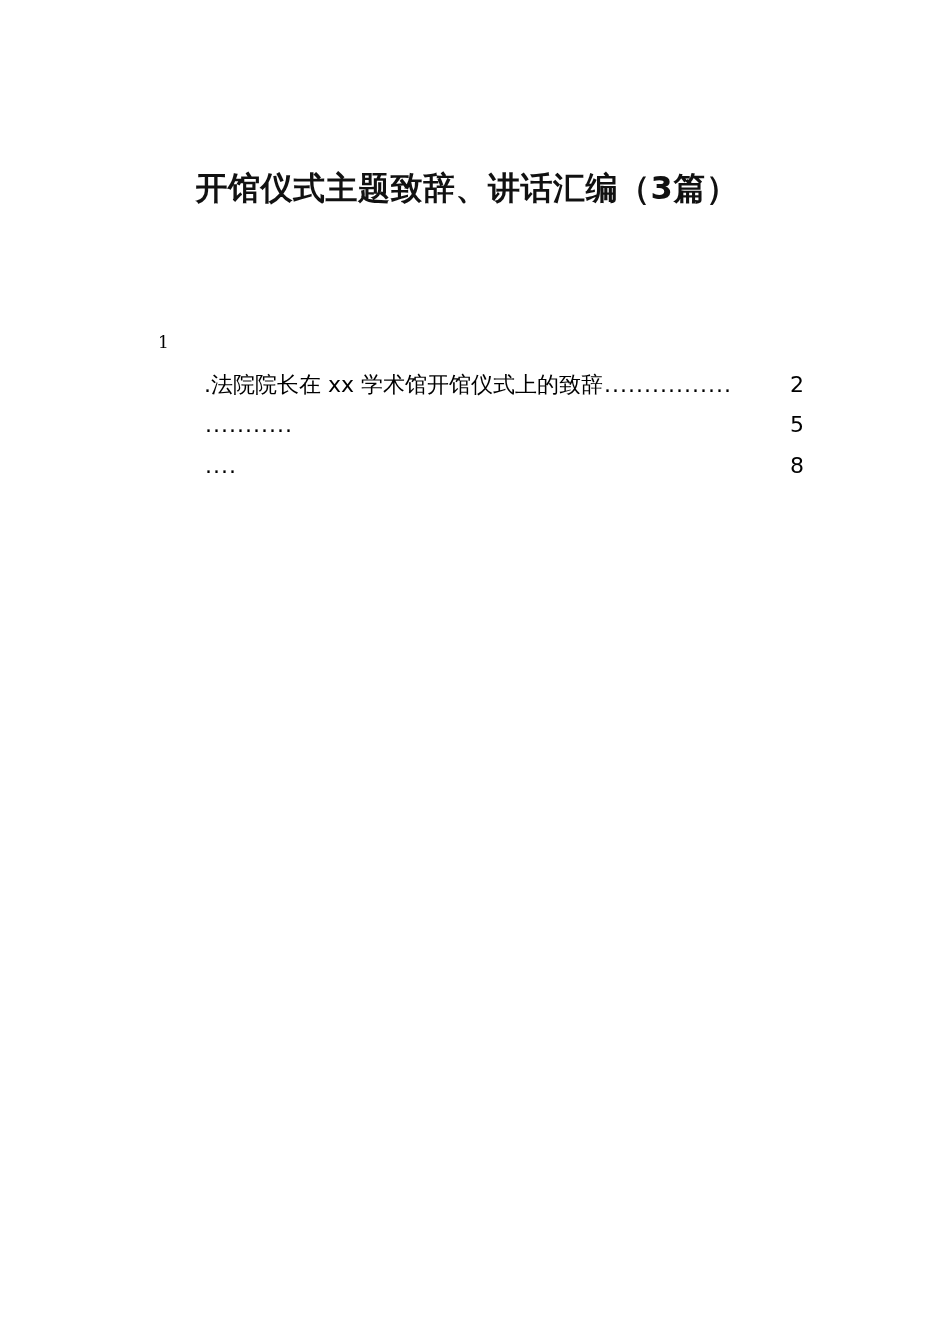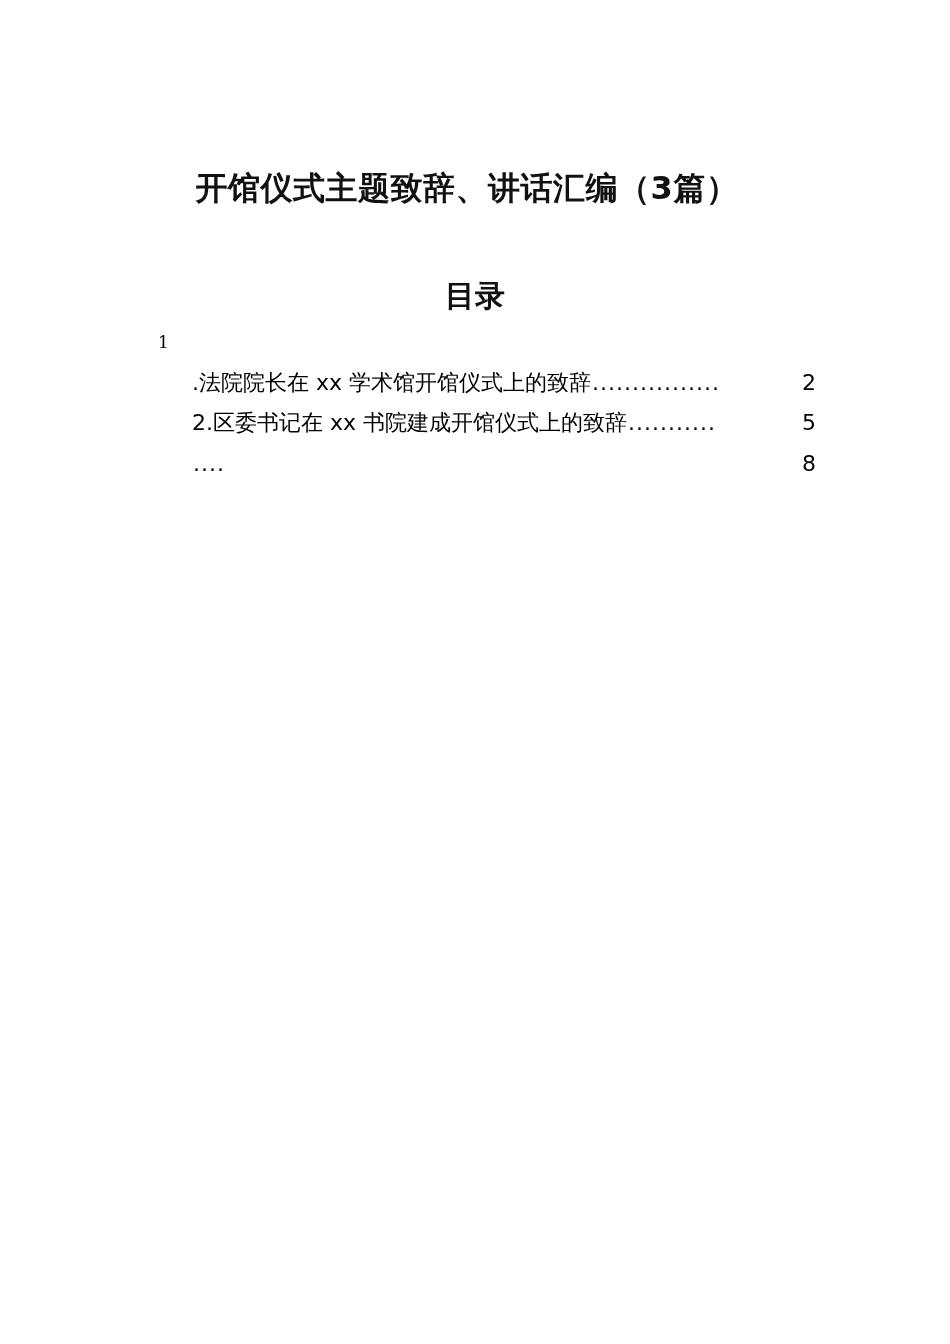--- a/index.html
+++ b/index.html
@@ -57,21 +57,21 @@
 
   .orphan-number {
     font-size: 17px;
     font-family: "DejaVu Serif", "Liberation Serif", serif;
     line-height: 1.2;
     margin: 0 0 14px 8px;
     color: #000000;
   }
 
   .toc-list {
-    margin: 4px;
+    margin: 16px;
     padding: 0;
     list-style: none;
   }
 
   .toc-item {
     display: flex;
     align-items: baseline;
     font-size: 22px;
     line-height: 1.55;
     margin-bottom: 6px;
@@ -98,36 +98,34 @@
     padding-left: 1px;
   }
 </style>
 </head>
 <body>
 
 <div class="page">
 
   <div class="doc-title">开馆仪式主题致辞、讲话汇编（3篇）</div>
 
-  <div class="toc-heading">目录</div>
 
   <div class="toc">
 
     <div class="orphan-number">1</div>
 
     <ul class="toc-list">
 
       <li class="toc-item">
         <span class="toc-label">.法院院长在 xx 学术馆开馆仪式上的致辞</span>
         <span class="toc-dots">................</span>
         <span class="toc-page">2</span>
       </li>
 
       <li class="toc-item">
-        <span class="toc-label">2.区委书记在 xx 书院建成开馆仪式上的致辞</span>
         <span class="toc-dots">...........</span>
         <span class="toc-page">5</span>
       </li>
 
       <li class="toc-item">
         <span class="toc-dots">....</span>
         <span class="toc-page">8</span>
       </li>
 
     </ul>

